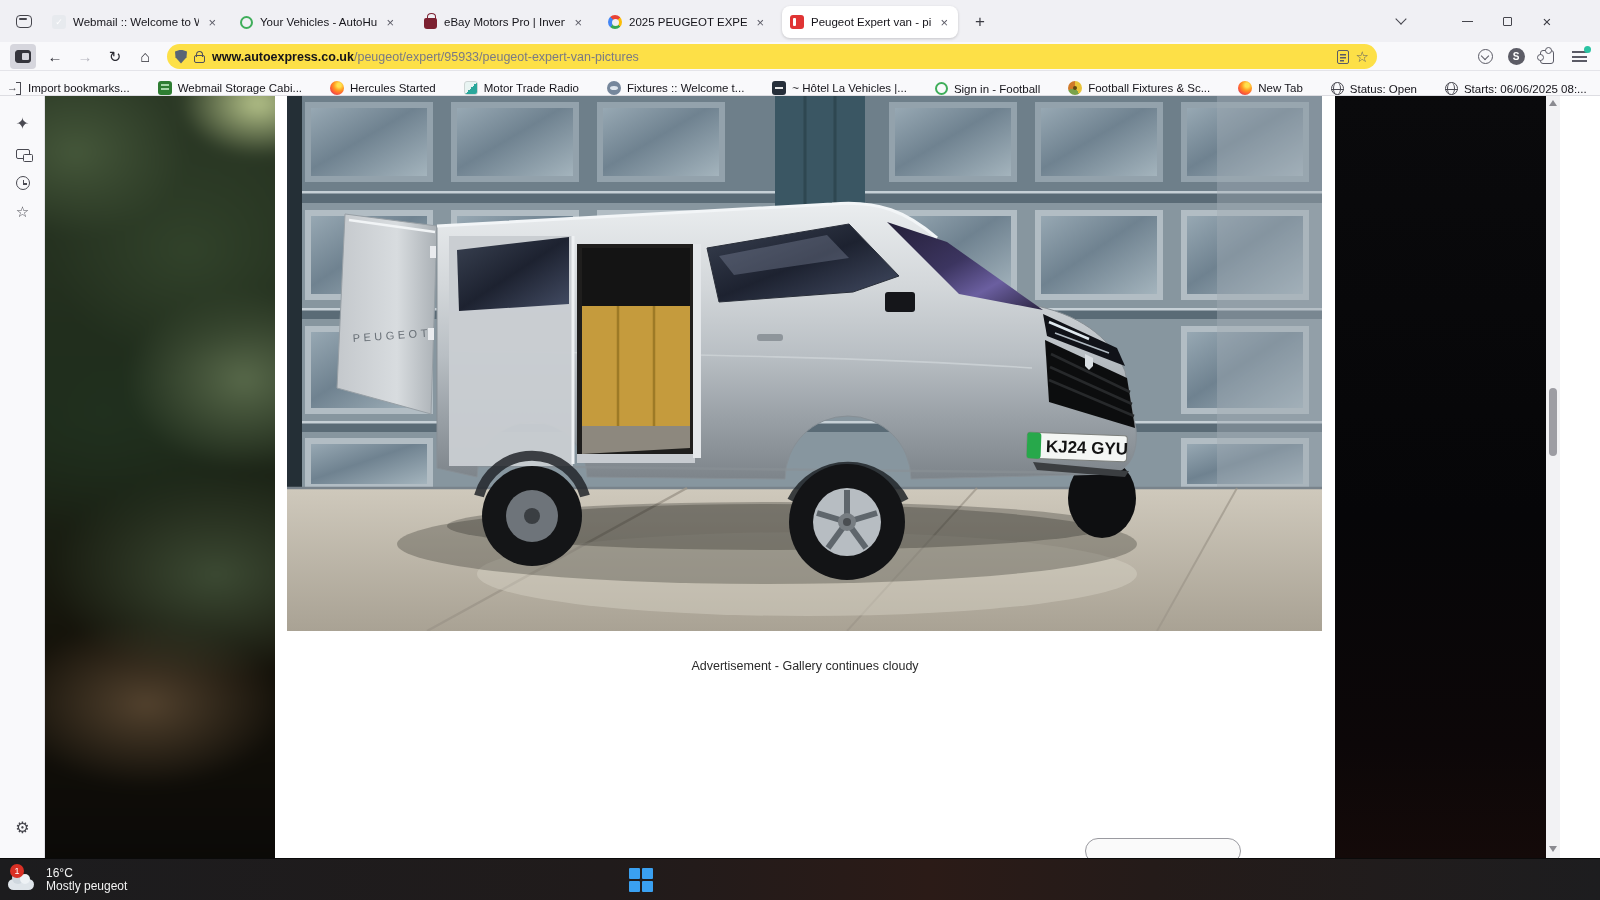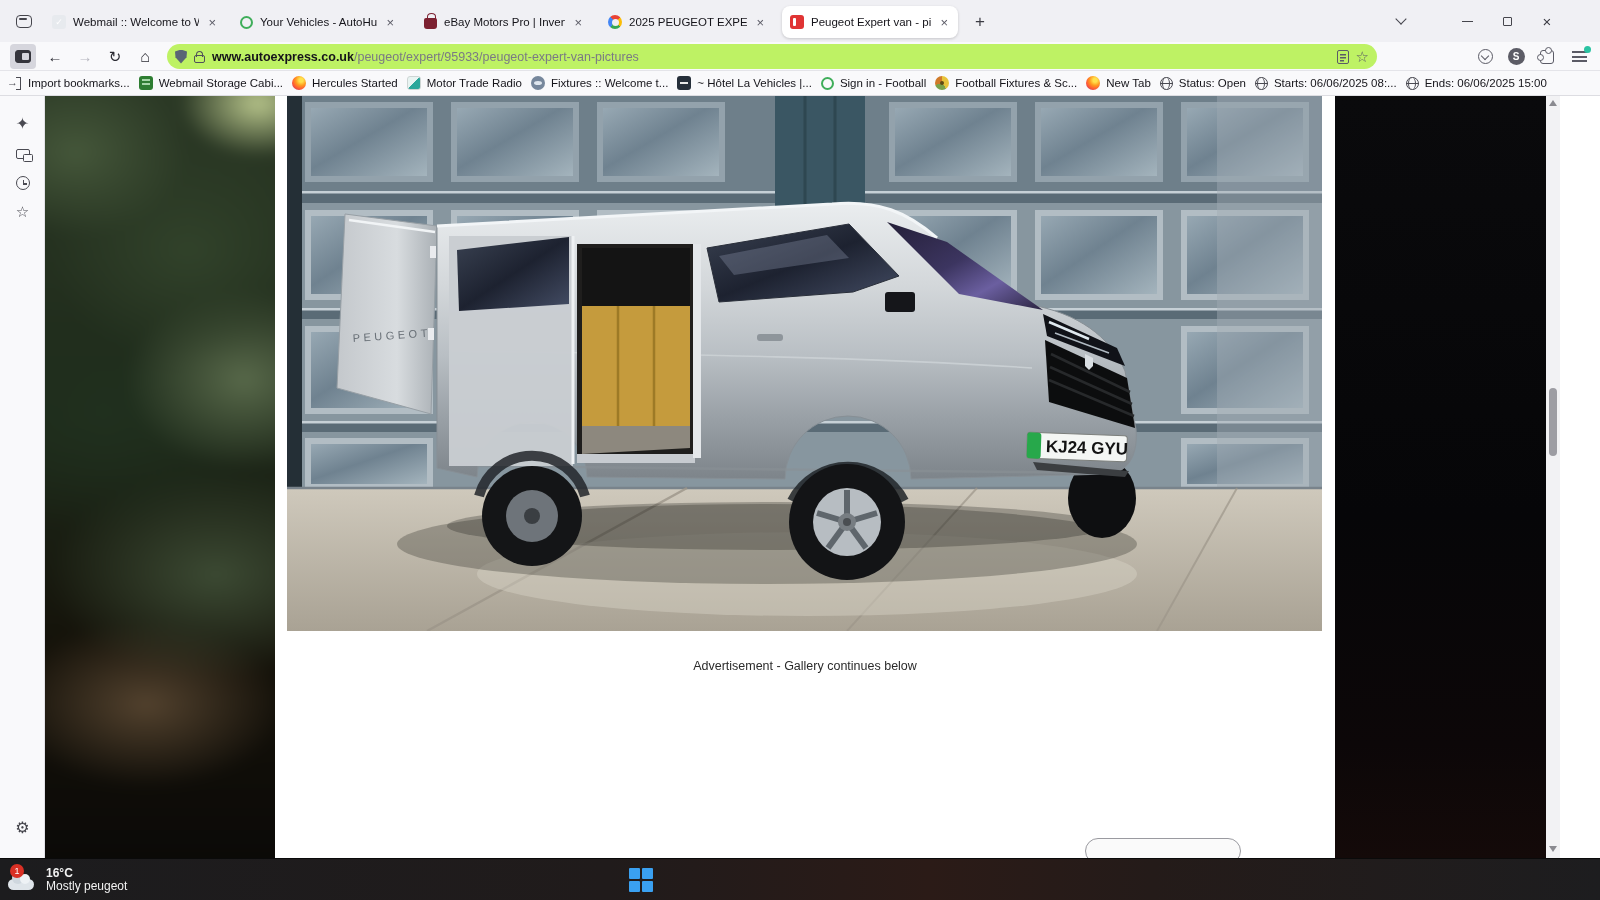--- a/index.html
+++ b/index.html
@@ -34,21 +34,21 @@
   .restore-ico::before{content:"";position:absolute;left:2px;top:-4px;width:9px;height:9px;border:1.5px solid #45454c;border-radius:1px;z-index:-1;}
   .close-x{font-size:15px;color:#3b3b43;}
 
   
   #toolbar{left:0;top:42px;width:1600px;height:29px;background:#f9f9fb;border-bottom:1px solid #e4e4e9;}
   .tbtn{top:2px;width:26px;height:25px;display:flex;align-items:center;justify-content:center;color:#2b2b33;font-size:15px;border-radius:4px;}
   .tbtn.disabled{color:#b6b6bf;}
   .tbtn.pressed{background:#d6d6dd;}
   .sb-toggle{width:16px;height:13px;border:1.6px solid #35353c;border-radius:3px;position:relative;background:#35353c;}
   .sb-toggle::after{content:"";position:absolute;right:1.5px;top:1.5px;width:7px;height:7px;background:#d6d6dd;border-radius:1px;}
-  #urlbar{left:167px;top:2px;width:1210px;height:25px;background:#bef264;border-radius:13px;display:flex;align-items:center;padding:0 8px;gap:7px;}
+  #urlbar{left:167px;top:2px;width:1210px;height:25px;background:#fde047;border-radius:13px;display:flex;align-items:center;padding:0 8px;gap:7px;}
   .shield-ico{width:12px;height:14px;background:#5a6575;clip-path:polygon(50% 0,100% 15%,96% 55%,50% 100%,4% 55%,0 15%);flex:none;}
   .lock-ico{width:11px;height:8px;border:1.6px solid #50505a;border-radius:2px;position:relative;margin-top:5px;flex:none;}
   .lock-ico::before{content:"";position:absolute;left:1px;top:-5px;width:5px;height:5px;border:1.6px solid #50505a;border-bottom:none;border-radius:4px 4px 0 0;}
   .url-text{font-size:12.5px;color:#7a7a84;flex:1;white-space:nowrap;overflow:hidden;}
   .url-text b{color:#15141a;font-weight:bold;}
   .reader-ico{width:12px;height:14px;border:1.5px solid #5b5b66;border-radius:2px;background:
      linear-gradient(#5b5b66,#5b5b66) 2px 3px/6px 1.5px no-repeat,
      linear-gradient(#5b5b66,#5b5b66) 2px 6px/6px 1.5px no-repeat,
      linear-gradient(#5b5b66,#5b5b66) 2px 9px/4px 1.5px no-repeat;flex:none;}
   .star-glyph{font-size:15px;color:#5b5b66;}
@@ -58,21 +58,21 @@
   .puzzle-ico{width:14px;height:14px;border:1.6px solid #5b5b66;border-radius:3px;position:relative;}
   .puzzle-ico::before{content:"";position:absolute;left:3.5px;top:-4px;width:5px;height:5px;border:1.6px solid #5b5b66;border-radius:50%;background:#f9f9fb;}
   .puzzle-ico::after{content:"";position:absolute;left:-4px;top:3.5px;width:5px;height:5px;border:1.6px solid #5b5b66;border-radius:50%;background:#f9f9fb;}
   .menu-ico{width:15px;height:11px;background:
      linear-gradient(#5b5b66,#5b5b66) 0 0/15px 2px no-repeat,
      linear-gradient(#5b5b66,#5b5b66) 0 4.5px/15px 2px no-repeat,
      linear-gradient(#5b5b66,#5b5b66) 0 9px/15px 2px no-repeat;position:relative;}
   .menu-ico::after{content:"";position:absolute;right:-4px;top:-5px;width:7px;height:7px;border-radius:50%;background:#2ac3a2;}
 
   
-  #bmbar{left:0;top:71px;width:1600px;height:25px;background:#f9f9fb;border-bottom:1px solid #dddde2;display:flex;align-items:center;padding:0 8px;gap:9px;}
+  #bmbar{left:0;top:71px;width:1600px;height:25px;background:#f9f9fb;border-bottom:1px solid #dddde2;display:flex;align-items:flex-end;padding:0 8px;gap:28px;}
   .bm{display:flex;align-items:center;gap:6px;font-size:11.5px;color:#15141a;white-space:nowrap;}
   .bmi{width:14px;height:14px;flex:none;position:relative;border-radius:3px;}
   .bmi-import{border:none;}
   .bmi-import::before{content:"→";position:absolute;left:-1px;top:0;font-size:11px;color:#4a4a52;}
   .bmi-import::after{content:"";position:absolute;right:1px;top:1px;width:4px;height:11px;border:1.5px solid #4a4a52;border-left:none;}
   .bmi-hercules{background:#2e7d32;}
   .bmi-hercules::after{content:"";position:absolute;left:3px;top:3px;right:3px;height:2px;background:#a5d6a7;box-shadow:0 4px 0 #a5d6a7;}
   .bmi-firefox{border-radius:50%;background:radial-gradient(circle at 65% 30%,#ffe14d 0 15%,#ff9a1f 40%,#ff5a36 65%,#b0326e 95%);}
   .bmi-motor{background:linear-gradient(135deg,#e8f4f2 0 50%,#2aa79b 50% 100%);border:1px solid #cdd5d4;}
   .bmi-webmail{border-radius:50%;background:#76879c;}
@@ -126,21 +126,21 @@
   #taskbar{left:0;top:858px;width:1600px;height:42px;
     background:linear-gradient(90deg,#1c1c1e 0%,#201b1b 38%,#2b1b17 58%,#241b19 72%,#1d1d1f 100%);
     border-top:1px solid #0a0a0a;color:#f2f2f2;}
   #weather{left:8px;top:2px;height:38px;display:flex;align-items:center;gap:8px;}
   .wx-icon{width:30px;height:24px;position:relative;}
   .wx-cloud{position:absolute;left:0;bottom:2px;width:26px;height:11px;background:#dfe5ea;border-radius:8px;}
   .wx-cloud::before{content:"";position:absolute;left:4px;top:-7px;width:12px;height:12px;background:#cfd7de;border-radius:50%;}
   .wx-cloud::after{content:"";position:absolute;left:12px;top:-5px;width:10px;height:10px;background:#eef2f5;border-radius:50%;}
   .wx-badge{position:absolute;left:2px;top:-4px;width:14px;height:14px;background:#d93025;border-radius:50%;color:#fff;font-size:9px;display:flex;align-items:center;justify-content:center;z-index:2;}
   .wx-text{display:flex;flex-direction:column;line-height:13px;font-size:12px;}
-  .wx-temp{font-weight:bold;}
+  .wx-temp{font-weight:normal;}
   #start-btn{left:628px;top:8px;width:26px;height:26px;display:grid;grid-template-columns:11px 11px;grid-template-rows:11px 11px;gap:2px;place-content:center;}
   #start-btn span{background:#3aa0f0;border-radius:1px;}
 </style>
 </head>
 <body>
 
 <div id="stage">
 
   <div id="tabstrip" class="abs">
     <div class="abs fxview-btn">
@@ -477,21 +477,21 @@
             <line x1="560" y1="426" x2="590" y2="417" stroke="#5f666c" stroke-width="6"></line>
             <line x1="560" y1="426" x2="579" y2="452" stroke="#5f666c" stroke-width="6"></line>
             <line x1="560" y1="426" x2="541" y2="452" stroke="#5f666c" stroke-width="6"></line>
             <line x1="560" y1="426" x2="530" y2="417" stroke="#5f666c" stroke-width="6"></line>
             <circle cx="560" cy="426" r="9" fill="#777d82"></circle>
             <circle cx="560" cy="426" r="4" fill="#4a4e52"></circle>
           </g>
         </g>
       </svg>
 
-      <div id="caption" class="abs">Advertisement - Gallery continues below</div>
+      <div id="caption" class="abs">Advertisement - Gallery continues cloudy</div>
       <div id="partial-btn" class="abs"></div>
     </div>
 
     <div id="ad-right" class="abs"></div>
 
     <div id="scrollbar" class="abs">
       <div class="abs sb-arrow" style="top:4px;">
           <div class="tri-up"></div>
         </div>
       <div id="sb-thumb" class="abs"></div>

